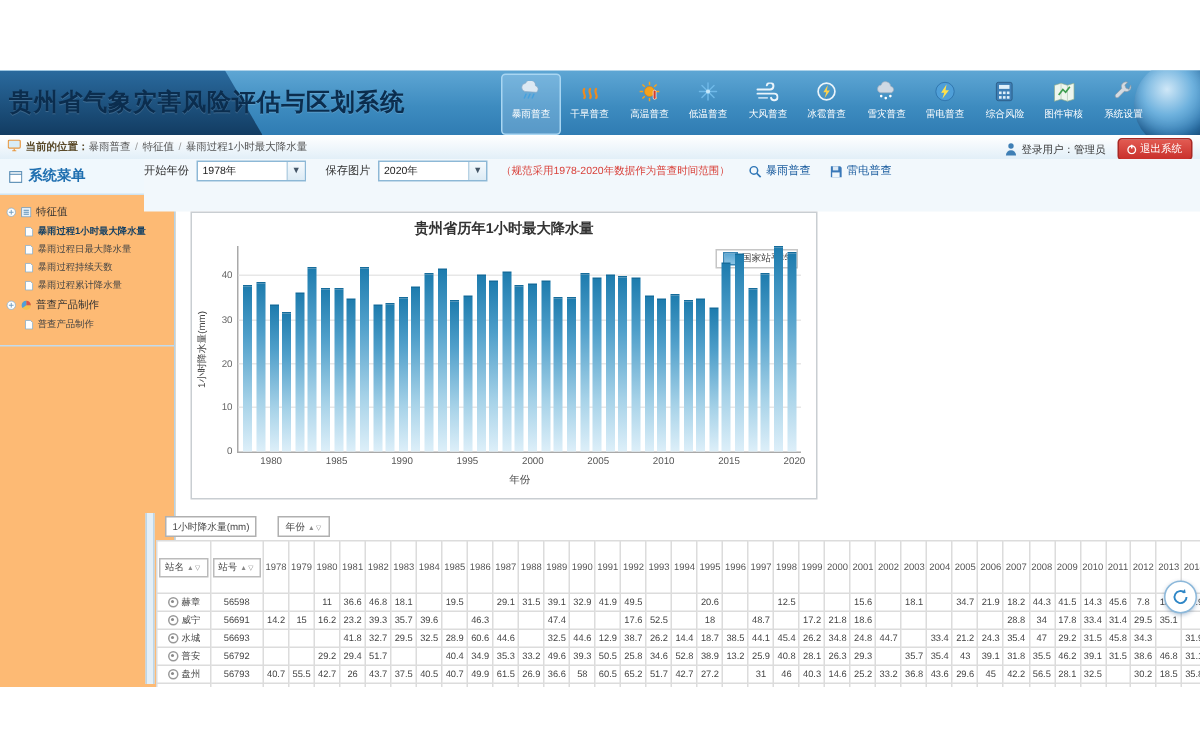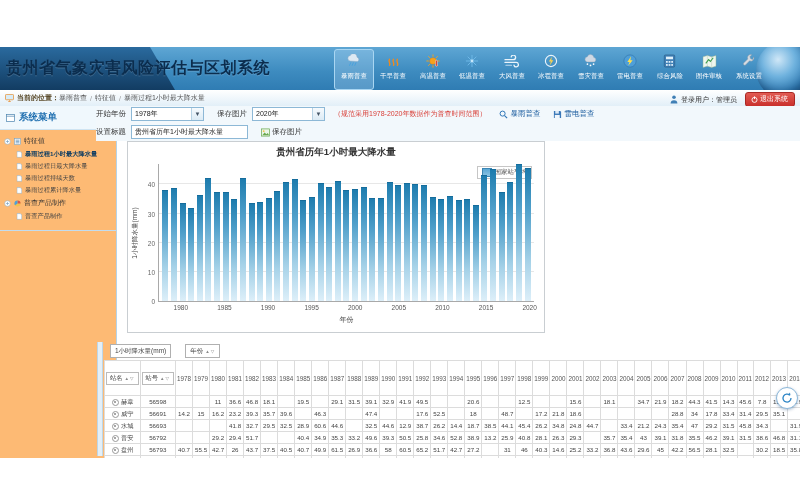--- a/index.html
+++ b/index.html
@@ -371,36 +371,20 @@
       <span id="disk-icon" style="display:flex;">
           <svg width="9" height="9" viewBox="0 0 10 10">
             <path d="M1 1h7l1 1v7H1z" fill="#3a78b8"></path>
             <rect x="2.5" y="1" width="4" height="3" fill="#dce9f5"></rect>
             <rect x="2" y="5.5" width="5.5" height="3.5" fill="#f0f6fb"></rect>
           </svg>
         </span>
       <span>雷电普查</span>
     </span>
   </div>
-  <div class="trow" style="margin-top:2px">
-    <span class="tlabel">设置标题</span>
-    <span class="inpbox">
-      <span>贵州省历年1小时最大降水量</span>
-    </span>
-    <span class="linkbtn darkbtn">
-      <span id="image-icon" style="display:flex;">
-          <svg width="9" height="9" viewBox="0 0 10 10">
-            <rect x=".5" y="1" width="9" height="8" fill="#eaf6e6" stroke="#6aa84f" stroke-width=".8"></rect>
-            <circle cx="3" cy="3.5" r="1" fill="#f2c14e"></circle>
-            <path d="M1.5 8l2.5-3 2 2 1.5-1.5L9 8z" fill="#6aa84f"></path>
-          </svg>
-        </span>
-      <span>保存图片</span>
-    </span>
-  </div>
 </div>
 
 <div class="chart-panel">
   <div class="chart-title">贵州省历年1小时最大降水量</div>
   <div class="plot" id="plot">
     <div class="legend">
       <span class="swatch"></span>
       <span>国家站平均</span>
     </div>
     <div class="xlabel">年份</div>

